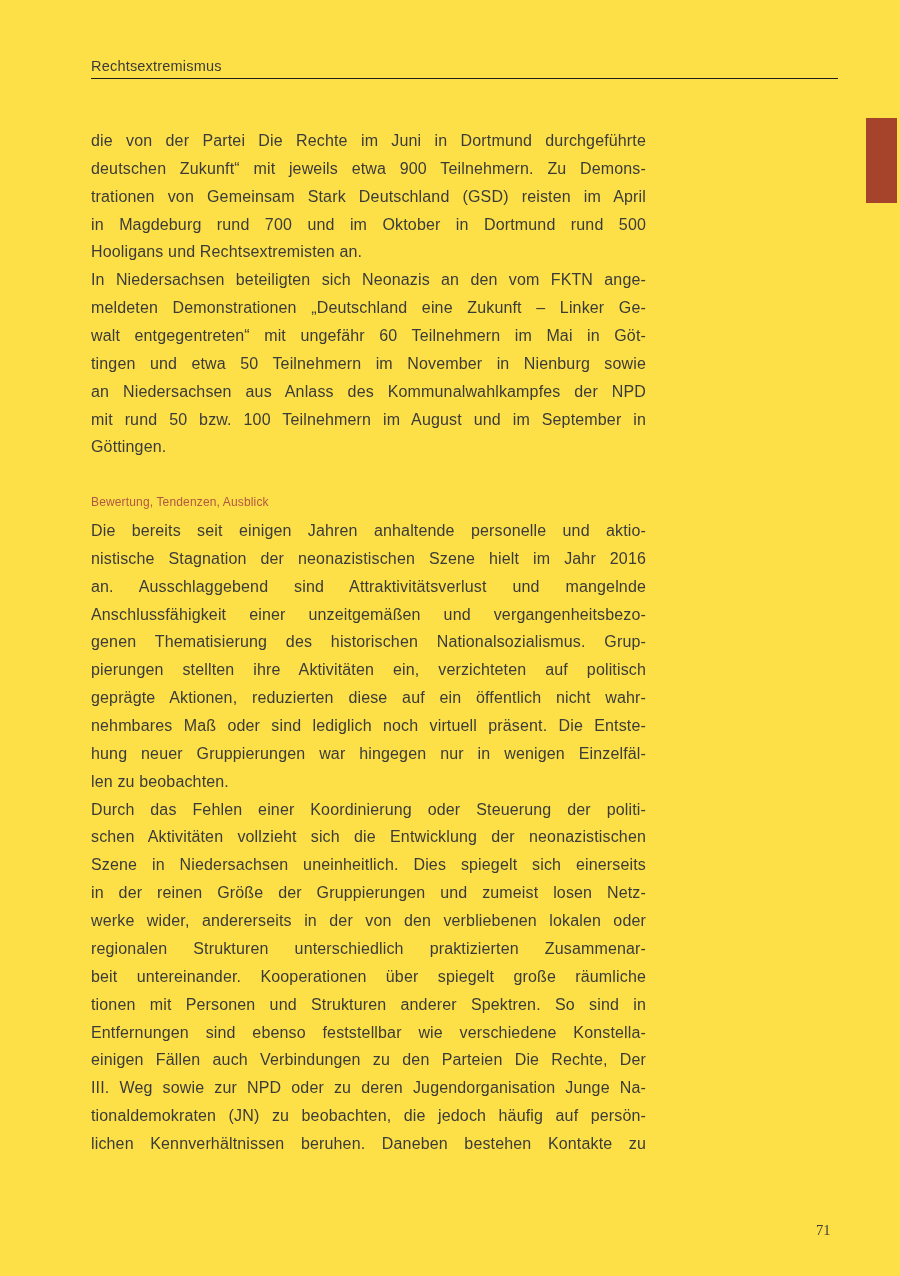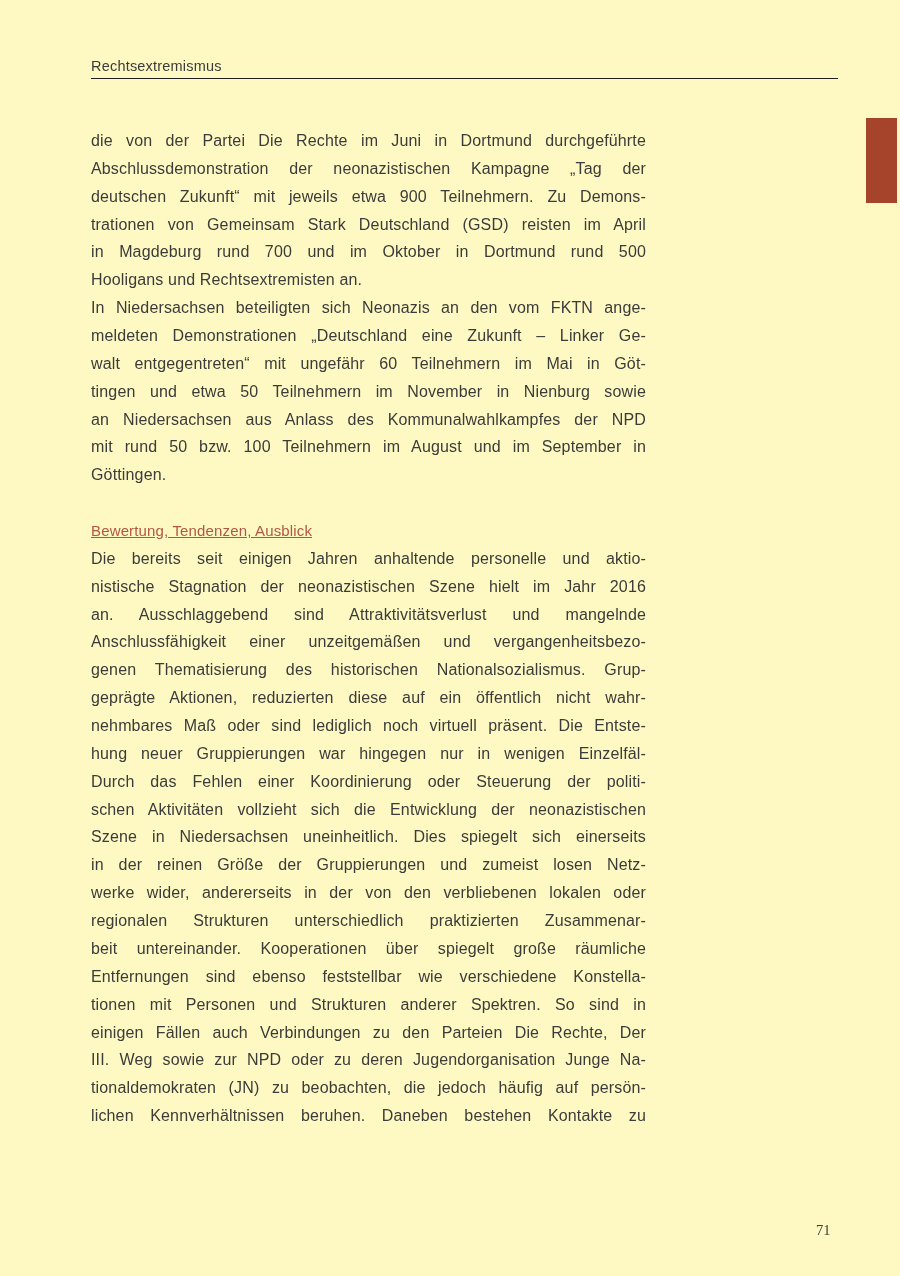--- a/index.html
+++ b/index.html
@@ -4,21 +4,21 @@
 <style>
   html, body {
     margin: 0;
     padding: 0;
     background: #ffffff;
   }
   .page {
     position: relative;
     width: 900px;
     height: 1276px;
-    background: #fef9c3;
+    background: #fde047;
     font-family: "Liberation Sans", "DejaVu Sans", sans-serif;
     color: #3b3b3a;
     overflow: hidden;
   }
   .running-header {
     position: absolute;
     left: 91px;
     top: 58px;
     font-size: 14.5px;
     letter-spacing: 0.2px;
@@ -51,24 +51,23 @@
   .body-col .line {
     text-align: justify;
     text-align-last: justify;
     white-space: nowrap;
   }
   .body-col .line.last {
     text-align-last: left;
   }
   .section-heading {
     margin-top: 27.86px;
-    font-size: 15px;
+    font-size: 12px;
     line-height: 27.86px;
     letter-spacing: 0.15px;
-    text-decoration: underline;
   }
   .page-number {
     position: absolute;
     left: 816px;
     top: 1222px;
     font-size: 14.5px;
     color: #3b3b3a;
     font-family: Liberation Serif, serif;
   }
 </style>
@@ -80,21 +79,20 @@
   <div class="running-header">Rechtsextremismus</div>
 
   <div class="header-rule"></div>
 
   <div class="chapter-tab" style="background: rgb(165, 67, 43);"></div>
 
   <div class="body-col">
 
     <div>
         <div class="line">die von der Partei Die Rechte im Juni in Dortmund durchgeführte</div>
-        <div class="line">Abschlussdemonstration der neonazistischen Kampagne „Tag der</div>
         <div class="line">deutschen Zukunft“ mit jeweils etwa 900 Teilnehmern. Zu Demons-</div>
         <div class="line">trationen von Gemeinsam Stark Deutschland (GSD) reisten im April</div>
         <div class="line">in Magdeburg rund 700 und im Oktober in Dortmund rund 500</div>
         <div class="line last">Hooligans und Rechtsextremisten an.</div>
       </div>
 
     <div>
         <div class="line">In Niedersachsen beteiligten sich Neonazis an den vom FKTN ange-</div>
         <div class="line">meldeten Demonstrationen „Deutschland eine Zukunft – Linker Ge-</div>
         <div class="line">walt entgegentreten“ mit ungefähr 60 Teilnehmern im Mai in Göt-</div>
@@ -105,35 +103,37 @@
       </div>
 
     <div class="section-heading" style="color: rgb(177, 87, 68);">Bewertung, Tendenzen, Ausblick</div>
 
     <div>
         <div class="line">Die bereits seit einigen Jahren anhaltende personelle und aktio-</div>
         <div class="line">nistische Stagnation der neonazistischen Szene hielt im Jahr 2016</div>
         <div class="line">an. Ausschlaggebend sind Attraktivitätsverlust und mangelnde</div>
         <div class="line">Anschlussfähigkeit einer unzeitgemäßen und vergangenheitsbezo-</div>
         <div class="line">genen Thematisierung des historischen Nationalsozialismus. Grup-</div>
+        <div class="line">pierungen stellten ihre Aktivitäten ein, verzichteten auf politisch</div>
         <div class="line">geprägte Aktionen, reduzierten diese auf ein öffentlich nicht wahr-</div>
         <div class="line">nehmbares Maß oder sind lediglich noch virtuell präsent. Die Entste-</div>
         <div class="line">hung neuer Gruppierungen war hingegen nur in wenigen Einzelfäl-</div>
+        <div class="line last">len zu beobachten.</div>
       </div>
 
     <div>
         <div class="line">Durch das Fehlen einer Koordinierung oder Steuerung der politi-</div>
         <div class="line">schen Aktivitäten vollzieht sich die Entwicklung der neonazistischen</div>
         <div class="line">Szene in Niedersachsen uneinheitlich. Dies spiegelt sich einerseits</div>
         <div class="line">in der reinen Größe der Gruppierungen und zumeist losen Netz-</div>
         <div class="line">werke wider, andererseits in der von den verbliebenen lokalen oder</div>
         <div class="line">regionalen Strukturen unterschiedlich praktizierten Zusammenar-</div>
         <div class="line">beit untereinander. Kooperationen über spiegelt große räumliche</div>
+        <div class="line">tionen mit Personen und Strukturen anderer Spektren. So sind in</div>
         <div class="line">Entfernungen sind ebenso feststellbar wie verschiedene Konstella-</div>
-        <div class="line">tionen mit Personen und Strukturen anderer Spektren. So sind in</div>
         <div class="line">einigen Fällen auch Verbindungen zu den Parteien Die Rechte, Der</div>
         <div class="line">III. Weg sowie zur NPD oder zu deren Jugendorganisation Junge Na-</div>
         <div class="line">tionaldemokraten (JN) zu beobachten, die jedoch häufig auf persön-</div>
         <div class="line">lichen Kennverhältnissen beruhen. Daneben bestehen Kontakte zu</div>
       </div>
 
   </div>
 
   <div class="page-number">71</div>
 

